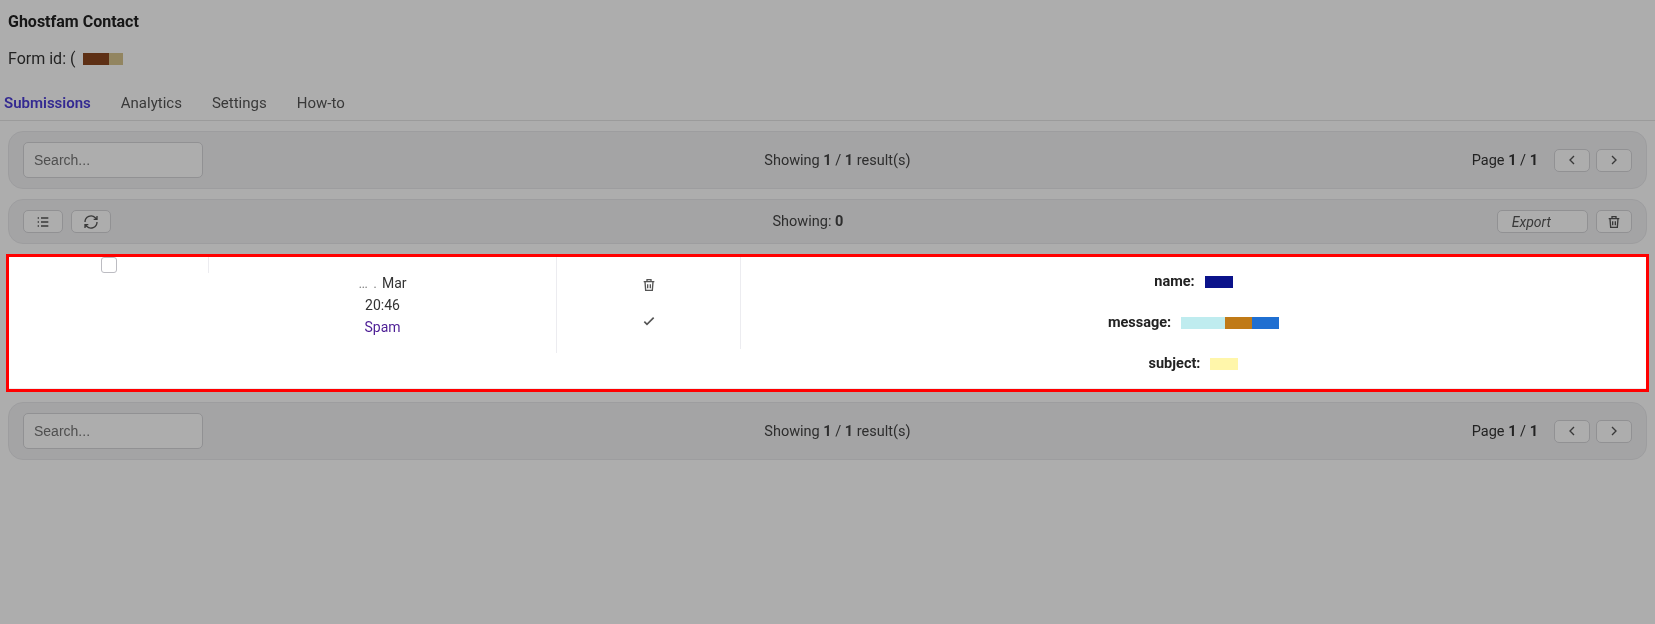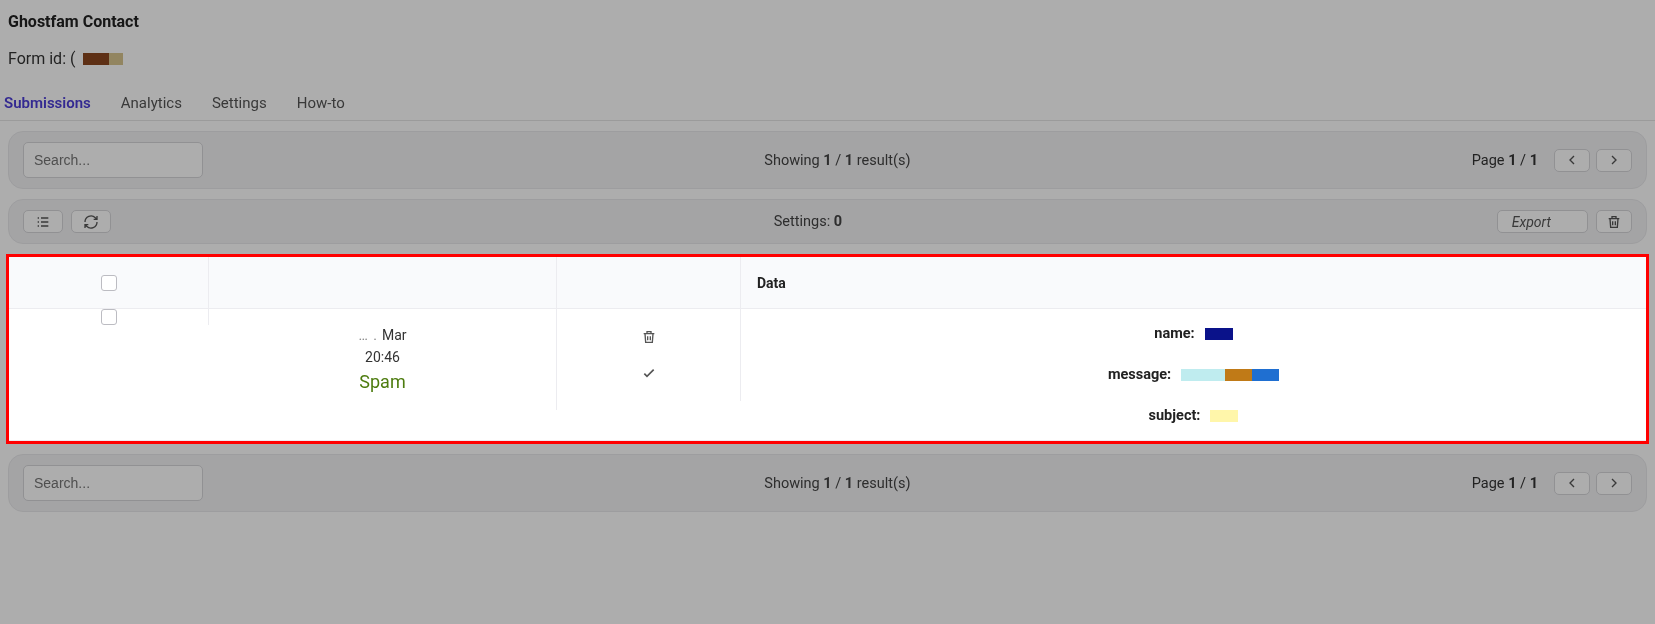--- a/index.html
+++ b/index.html
@@ -152,21 +152,21 @@
 
   .checkbox {
     width: 16px; height: 16px;
     border: 1.5px solid #bcbcc2;
     border-radius: 3px;
     background: #fff;
     cursor: pointer;
   }
   .date-line { color:#333; font-size:14px; }
   .date-line .dots { color:#888; letter-spacing:1px; margin-right:4px; }
-  .spam-tag { color:#4d7c0f; font-size:18px; }
+  .spam-tag { color:#4c1d95; font-size:14px; }
   .icon-btn { width:20px; height:20px; color:#666; cursor:pointer; display:flex; align-items:center; justify-content:center; }
   .data-field { display:flex; gap:10px; align-items:center; font-size:14.5px; }
   .data-field .key { font-weight:700; color:#222; }
   .redact { display:inline-block; height:12px; }
   .redact.navy { width:28px; background:#0a128a; }
   .redact.msg { width:98px; background: linear-gradient(to right, #bfecef 0%, #bfecef 45%, #c07a17 45%, #c07a17 72%, #1f6fd1 72%, #1f6fd1 100%); }
   .redact.yellow { width:28px; background:#fff6aa; }
 
   svg { width:16px; height:16px; }
   .nav-btn svg, .small-btn svg, .trash-btn-toolbar svg, .icon-btn svg { stroke:#555; }
@@ -216,46 +216,38 @@
           <path d="M4 6h2M4 12h2M4 18h2M9 6h11M9 12h11M9 18h11"></path>
         </svg>
     </div>
     <div class="small-btn">
       <svg viewBox="0 0 24 24" fill="none" stroke-width="2">
           <path d="M3 12a9 9 0 0 1 15.5-6.3L21 8M21 3v5h-5M21 12a9 9 0 0 1-15.5 6.3L3 16M3 21v-5h5"></path>
         </svg>
     </div>
   </div>
   <div class="center-text">
-    <span>Settings: </span><b>0</b>
+    <span>Showing: </span><b>0</b>
   </div>
   <div class="right-group">
     <div class="export-btn">
       <span>Export</span>
       <svg viewBox="0 0 24 24" fill="none" stroke-width="2">
           <path d="M6 9l6 6 6-6"></path>
         </svg>
     </div>
     <div class="trash-btn-toolbar">
       <svg viewBox="0 0 24 24" fill="none" stroke-width="2">
           <path d="M4 7h16M9 7V4h6v3M6 7l1 13h10l1-13M10 11v6M14 11v6"></path>
         </svg>
     </div>
   </div>
 </div>
 
 <div class="table-wrap">
-  <div class="table-head">
-    <div class="col-check">
-      <div class="checkbox"></div>
-    </div>
-    <div class="col-date"></div>
-    <div class="col-actions"></div>
-    <div class="col-data">Data</div>
-  </div>
   <div class="table-row">
     <div class="col-check">
       <div class="checkbox"></div>
     </div>
     <div class="col-date">
       <div class="date-line">
         <span class="dots">… .</span><span>Mar</span>
       </div>
       <div class="date-line">20:46</div>
       <div class="spam-tag">Spam</div>

